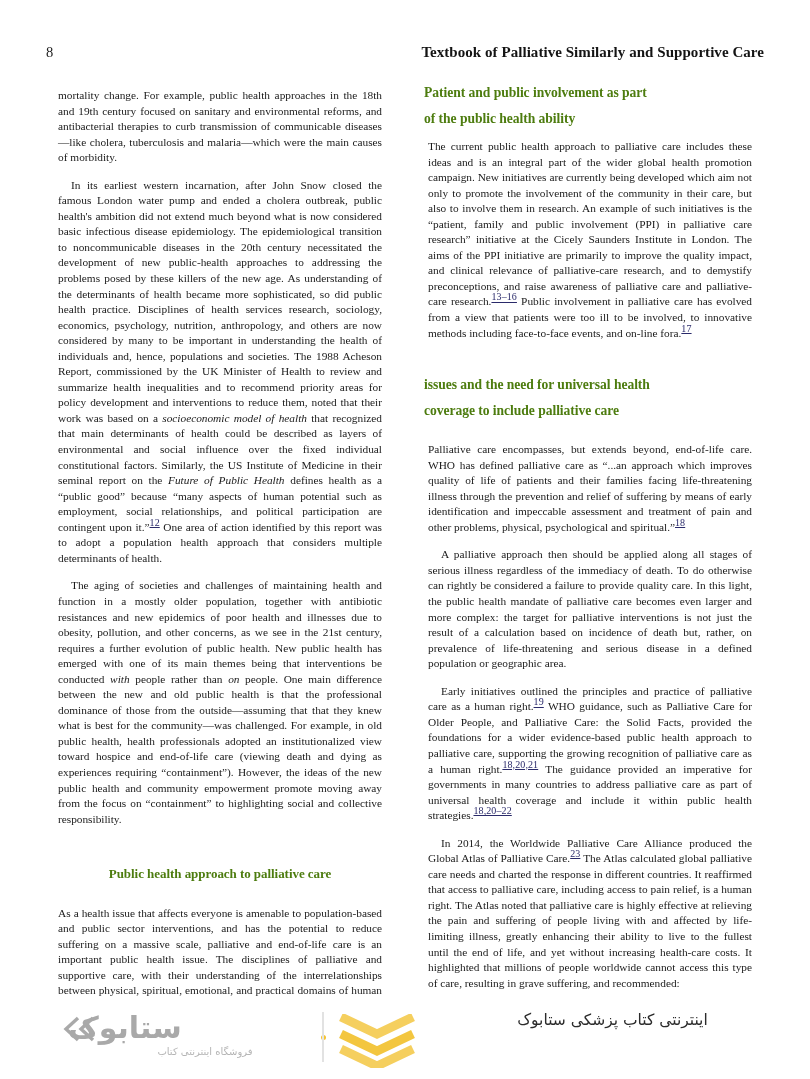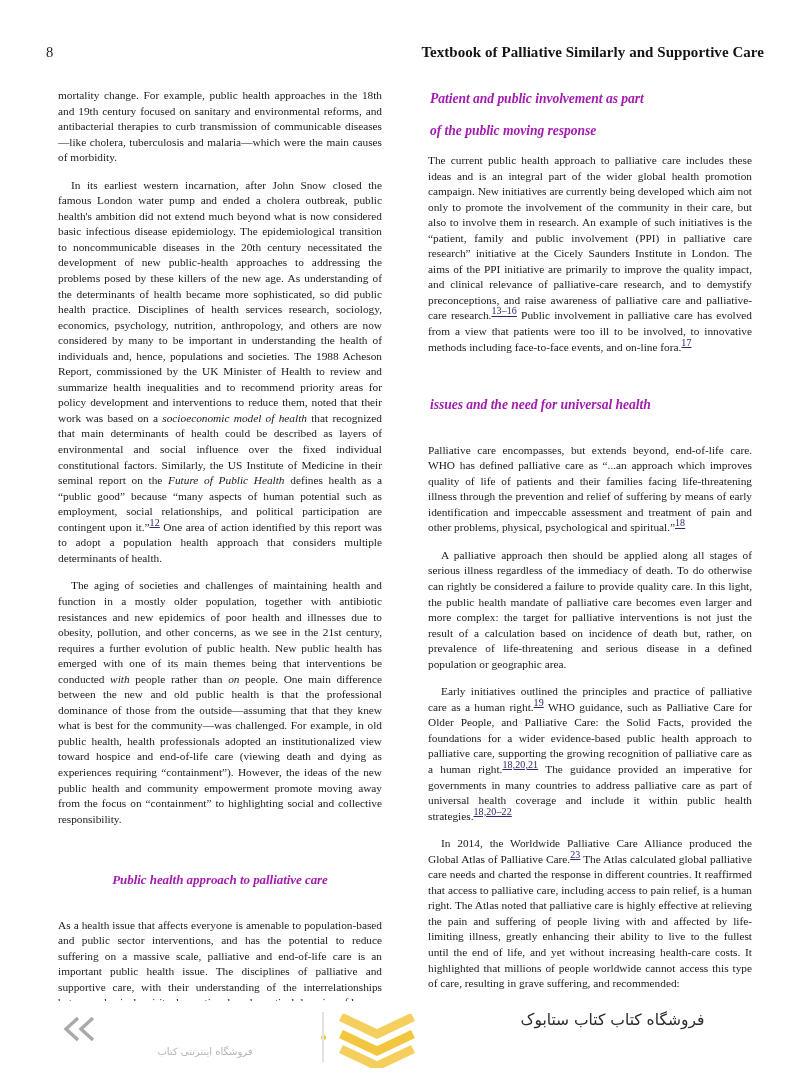--- a/index.html
+++ b/index.html
@@ -71,27 +71,26 @@
 
   .col p {
     margin: 12px;
     text-indent: 13px;
     letter-spacing: -0.02px;
     word-spacing: 0.1px;
   }
   .col p.noindent { text-indent: 0; }
 
   h2.sec-head {
-    margin: 14px;
+    margin: 8px;
     font-size: 13.6px;
     line-height: 17.5px;
     font-weight: bold;
     letter-spacing: -0.05px;
-    color: #a21caf;
-    font-style: italic;
+    color: #4d7c0f;
   }
   h2.sec-head.center {
     text-align: center;
     font-size: 13px;
   }
   .sp-before-head { height: 18px; }
   .sp-after-head  { height: 3px; }
   .sp-before-head-sm { height: 15px; }
 
   em { font-style: italic; }
@@ -248,26 +247,27 @@
       <div class="sp-before-head"></div>
       <h2 class="sec-head center">Public health approach to palliative care</h2>
       <div class="sp-after-head"></div>
 
       <p class="noindent">As a health issue that affects everyone is amenable to population-based and public sector interventions, and has the potential to reduce suffering on a massive scale, palliative and end-of-life care is an important public health issue. The disciplines of palliative and supportive care, with their understanding of the interrelationships between physical, spiritual, emotional, and practical domains of human existence and suffering, fit quite comfortably into an approach to population health that recognizes multiple biopsychosocial determinants of health and enduring health problems. It has made this philosophy the cornerstone of clinical</p>
     </div>
 
     <div class="col">
 
       <h2 class="sec-head">Patient and public involvement as part</h2>
-      <h2 class="sec-head">of the public moving response</h2>
+      <h2 class="sec-head">of the public health ability</h2>
 
       <p class="noindent"><span>The current public health approach to palliative care includes these ideas and is an integral part of the wider global health promotion campaign. New initiatives are currently being developed which aim not only to promote the involvement of the community in their care, but also to involve them in research. An example of such initiatives is the “patient, family and public involvement (PPI) in palliative care research” initiative at the Cicely Saunders Institute in London. The aims of the PPI initiative are primarily to improve the quality impact, and clinical relevance of palliative-care research, and to demystify preconceptions, and raise awareness of palliative care and palliative-care research.</span><sup>13–16</sup><span> Public involvement in palliative care has evolved from a view that patients were too ill to be involved, to innovative methods including face-to-face events, and on-line fora.</span><sup>17</sup></p>
 
       <div class="sp-before-head-sm"></div>
       <h2 class="sec-head">issues and the need for universal health</h2>
+      <h2 class="sec-head">coverage to include palliative care</h2>
       <div class="sp-after-head"></div>
 
       <p class="noindent"><span>Palliative care encompasses, but extends beyond, end-of-life care. WHO has defined palliative care as “...an approach which improves quality of life of patients and their families facing life-threatening illness through the prevention and relief of suffering by means of early identification and impeccable assessment and treatment of pain and other problems, physical, psychological and spiritual.”</span><sup>18</sup></p>
 
       <p>A palliative approach then should be applied along all stages of serious illness regardless of the immediacy of death. To do otherwise can rightly be considered a failure to provide quality care. In this light, the public health mandate of palliative care becomes even larger and more complex: the target for palliative interventions is not just the result of a calculation based on incidence of death but, rather, on prevalence of life-threatening and serious disease in a defined population or geographic area.</p>
 
       <p><span>Early initiatives outlined the principles and practice of palliative care as a human right.</span><sup>19</sup><span> WHO guidance, such as Palliative Care for Older People, and Palliative Care: the Solid Facts, provided the foundations for a wider evidence-based public health approach to palliative care, supporting the growing recognition of palliative care as a human right.</span><sup>18,20,21</sup><span> The guidance provided an imperative for governments in many countries to address palliative care as part of universal health coverage and include it within public health strategies.</span><sup>18,20–22</sup></p>
 
       <p><span>In 2014, the Worldwide Palliative Care Alliance produced the Global Atlas of Palliative Care.</span><sup>23</sup><span> The Atlas calculated global palliative care needs and charted the response in different countries. It reaffirmed that access to palliative care, including access to pain relief, is a human right. The Atlas noted that palliative care is highly effective at relieving the pain and suffering of people living with and affected by life-limiting illness, greatly enhancing their ability to live to the fullest until the end of life, and yet without increasing health-care costs. It highlighted that millions of people worldwide cannot access this type of care, resulting in grave suffering, and recommended:</span></p>
 
@@ -282,32 +282,35 @@
 
     <div class="logo-block">
 
       <span class="logo-chevrons">
         <svg width="34" height="26" viewBox="0 0 34 26" aria-hidden="true">
           <polyline points="16,2 4,13 16,24" fill="none" stroke="#a9a9a9" stroke-width="3.4" stroke-linejoin="miter" stroke-linecap="butt"></polyline>
           <polyline points="31,2 19,13 31,24" fill="none" stroke="#a9a9a9" stroke-width="3.4" stroke-linejoin="miter" stroke-linecap="butt"></polyline>
         </svg>
       </span>
 
+      <div class="logo-fa">
+        <span class="logo-fa-main">ستابوک</span>
+      </div>
       <span class="logo-dot"></span>
 
       <div class="logo-sub">فروشگاه اینترنتی کتاب</div>
 
       <span class="logo-divider"></span>
 
       <span class="logo-mark">
         <svg width="78" height="54" viewBox="0 0 78 54" aria-hidden="true">
           <polyline points="3,3 39,20 75,3" fill="none" stroke="#f5cf5e" stroke-width="9" stroke-linejoin="miter" stroke-linecap="butt"></polyline>
           <polyline points="3,20 39,37 75,20" fill="none" stroke="#f3c63f" stroke-width="9" stroke-linejoin="miter" stroke-linecap="butt"></polyline>
           <polyline points="3,35 39,52 75,35" fill="none" stroke="#f5cf5e" stroke-width="9" stroke-linejoin="miter" stroke-linecap="butt"></polyline>
         </svg>
       </span>
     </div>
 
     <div class="wm-right">
-      <div class="wm-fa">فروشگاه کتاب کتاب ستابوک</div>
+      <div class="wm-fa">اینترنتی کتاب پزشکی ستابوک</div>
     </div>
   </div>
 </div>
 
 </body></html>

